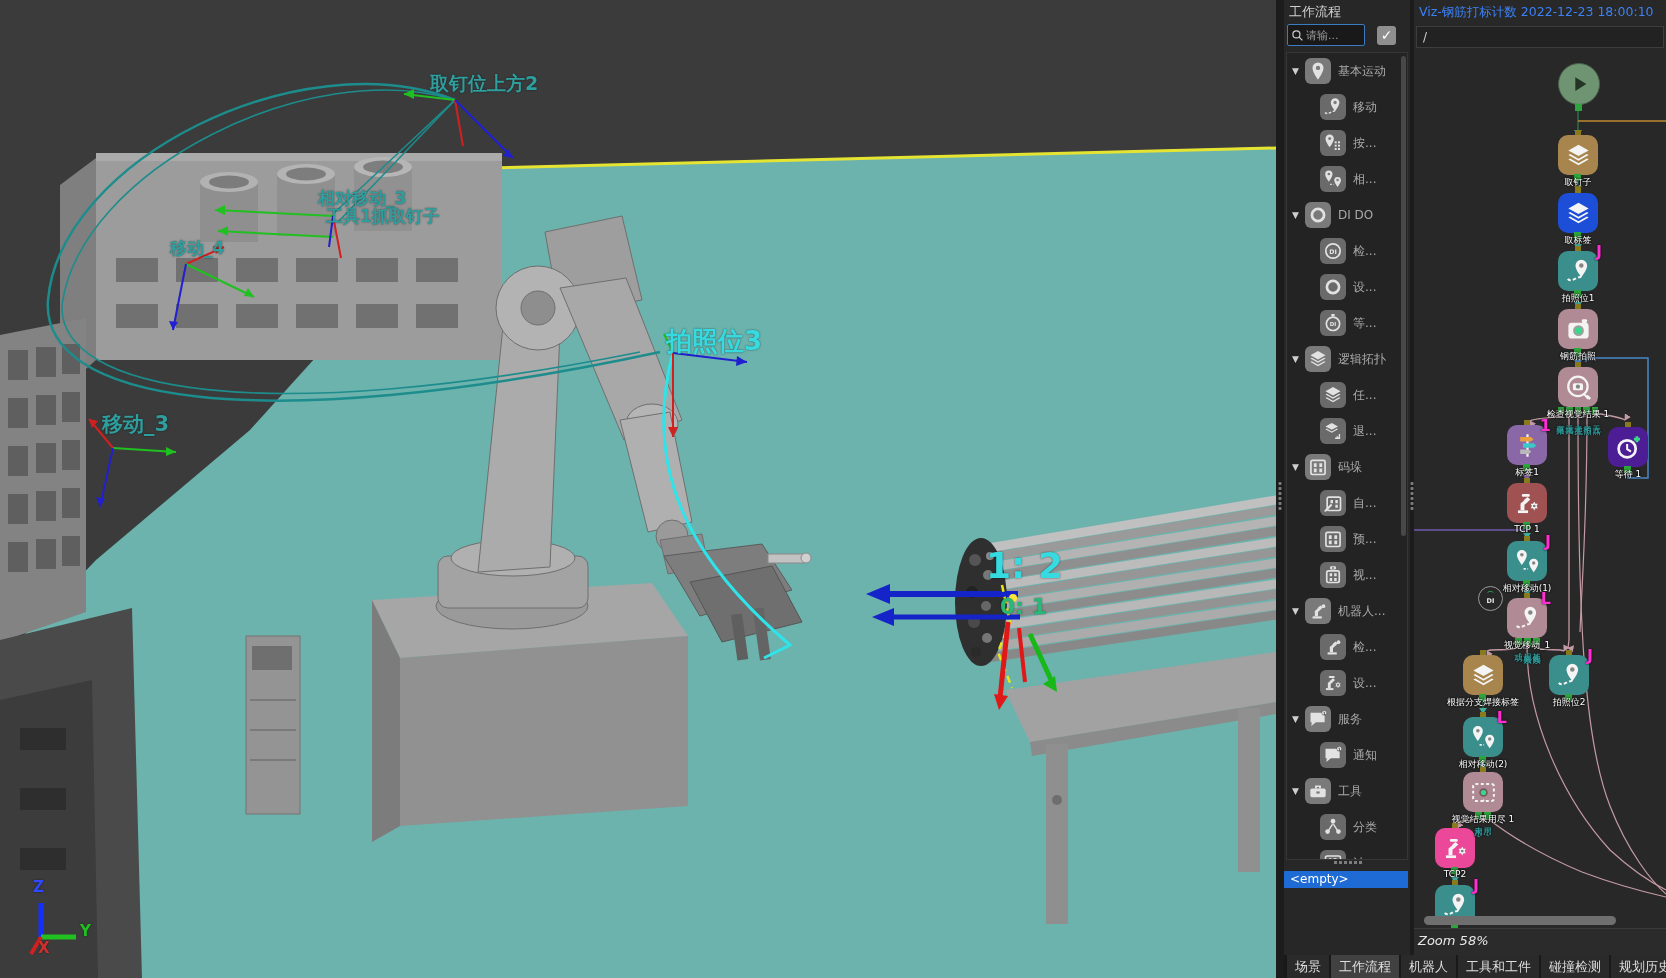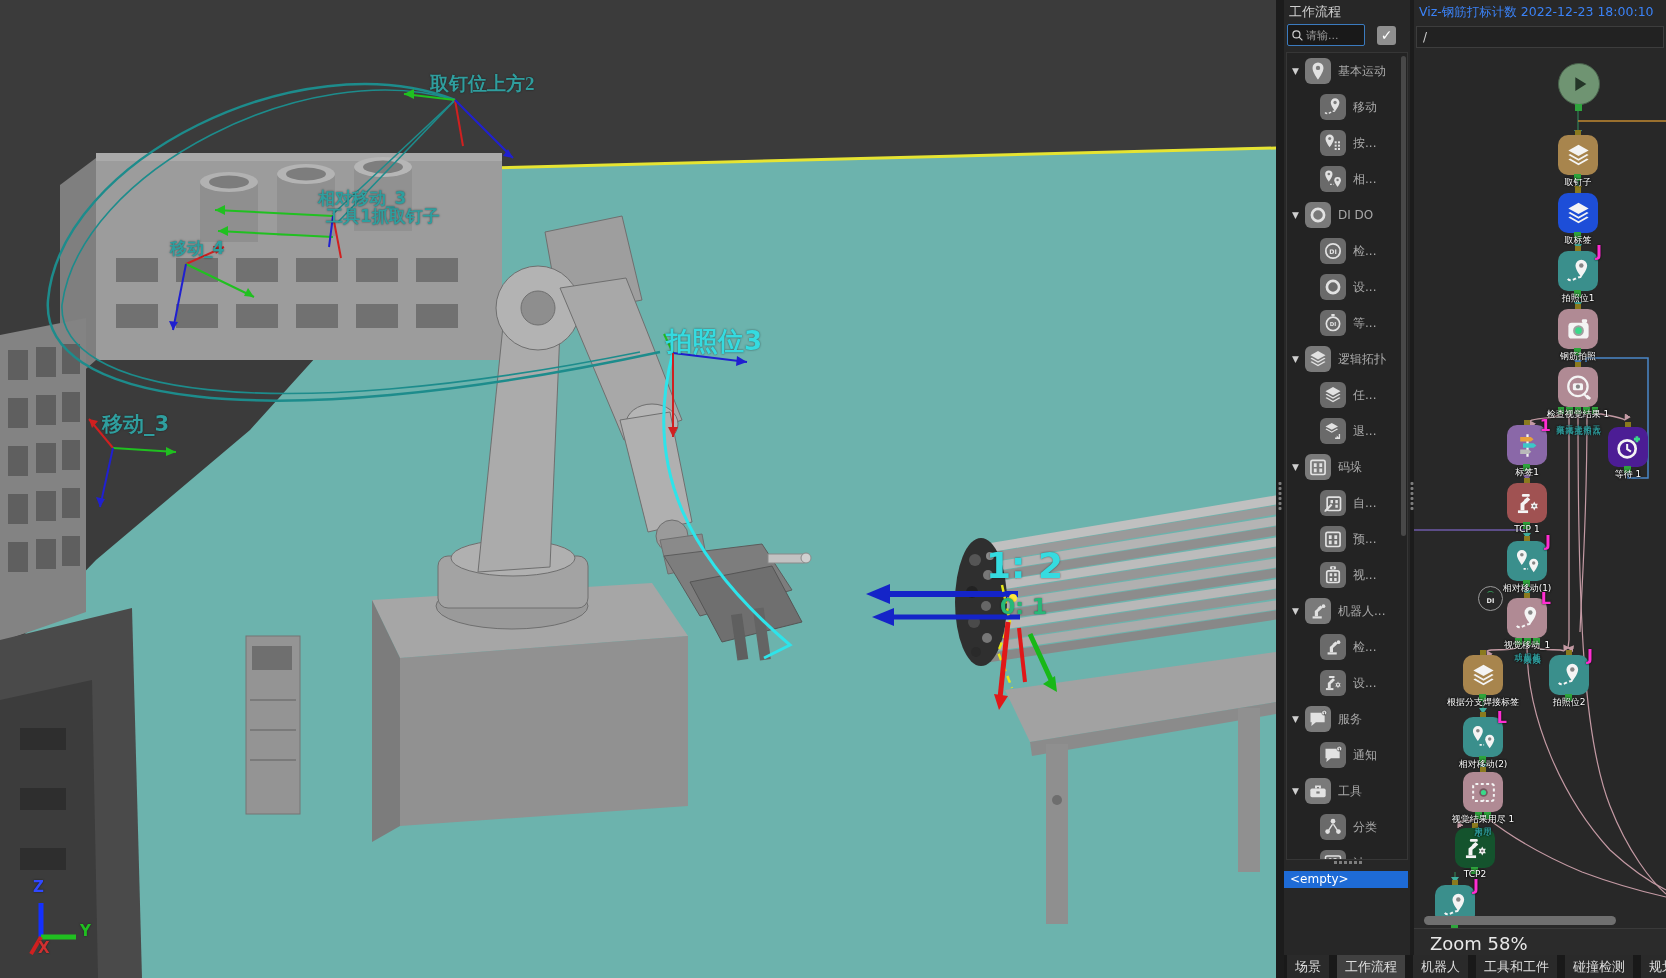--- a/index.html
+++ b/index.html
@@ -61,24 +61,24 @@
      display:flex;align-items:center;justify-content:center;flex-direction:column;}
   .dibadge b{color:#35d06a;font-size:7px;line-height:4px;}
   #playnode{position:absolute;width:40px;height:40px;border-radius:50%;background:#6f9472;border:1px solid #49624c;
      display:flex;align-items:center;justify-content:center;cursor:pointer;}
   #playnode svg{width:22px;height:22px;fill:#243528;}
   #playnode .outport{position:absolute;bottom:-7px;left:16px;width:7px;height:7px;background:#2ea43c;}
   .elabel{position:absolute;writing-mode:vertical-rl;text-orientation:upright;font-size:8.5px;letter-spacing:1px;
           color:#2f9e9e;pointer-events:none;line-height:9px;text-shadow:0 0 2px #000;}
   #hscrollbar{position:absolute;left:10px;top:916px;width:192px;height:9px;background:#6f6f6f;border-radius:5px;}
   #status-row{position:absolute;left:1414px;top:928px;width:252px;height:27px;background:#2b2b2b;border-top:1px solid #3a3a3a;}
-  #zoom-label{margin:4px 0 0 16px;font-size:18px;color:#e8e8e8;}
+  #zoom-label{margin:4px 0 0 4px;font-size:13px;color:#e8e8e8;font-style:italic;}
   
   #tabbar{position:absolute;left:1284px;top:955px;width:382px;height:23px;background:#191919;
-          display:flex;align-items:stretch;gap:8px;padding-left:3px;box-sizing:border-box;}
+          display:flex;align-items:stretch;gap:2px;padding-left:3px;box-sizing:border-box;}
   .tab{padding:0 8px;font-size:13px;color:#dedede;background:#2a2a2a;display:flex;align-items:center;cursor:pointer;white-space:nowrap;}
   .tab.active{background:#414141;}
 </style>
 </head>
 <body>
 
 <svg width="0" height="0" style="position:absolute" aria-hidden="true">
   <defs>
     <symbol id="sym-play" viewBox="0 0 24 24">
         <path d="M8 4.5l12 7.5-12 7.5z"></path>
@@ -426,21 +426,21 @@
       <circle cx="1013" cy="598" r="4" fill="#ffe838"></circle>
     </g>
 
     <g>
       <line x1="41" y1="903" x2="41" y2="937" stroke="#1430ff" stroke-width="5"></line>
       <line x1="41" y1="937" x2="76" y2="937" stroke="#20c020" stroke-width="5"></line>
       <line x1="41" y1="937" x2="31" y2="954" stroke="#d02020" stroke-width="4"></line>
     </g>
   </svg>
   <div id="viewport-labels">
-      <div class="vlabel" style="left: 430px; top: 74px; font-size: 19px; color: rgb(47, 158, 158); font-family: Liberation Serif, serif;">取钉位上方2</div>
+      <div class="vlabel" style="left: 430px; top: 74px; font-size: 19px; color: rgb(47, 158, 158);">取钉位上方2</div>
       <div class="vlabel" style="left: 318px; top: 190px; font-size: 17px; color: rgb(47, 158, 158);">相对移动_3</div>
       <div class="vlabel" style="left: 326px; top: 208px; font-size: 17px; color: rgb(47, 158, 158);">工具1抓取钉子</div>
       <div class="vlabel" style="left: 170px; top: 240px; font-size: 17px; color: rgb(47, 158, 158);">移动_4</div>
       <div class="vlabel" style="left: 666px; top: 328px; font-size: 26px; color: rgb(53, 219, 224);">拍照位3</div>
       <div class="vlabel" style="left: 102px; top: 414px; font-size: 21px; color: rgb(47, 158, 158);">移动_3</div>
       <div class="vlabel" style="left: 986px; top: 548px; font-size: 36px; color: rgb(53, 219, 224);">1: 2</div>
       <div class="vlabel" style="left: 1000px; top: 596px; font-size: 22px; color: rgb(40, 184, 120);">0: 1</div>
       <div class="vlabel" style="left: 33px; top: 880px; font-size: 15px; color: rgb(48, 72, 255);">Z</div>
       <div class="vlabel" style="left: 80px; top: 924px; font-size: 15px; color: rgb(32, 192, 32);">Y</div>
       <div class="vlabel" style="left: 38px; top: 941px; font-size: 15px; color: rgb(208, 48, 48);">X</div>
@@ -875,21 +875,21 @@
         <svg width="27" height="27">
           <use href="#sym-camera-dashed"></use>
         </svg>
         <i class="inport"></i>
         <span class="portrow">
           <i></i>
           <i></i>
         </span>
         <div class="nlabel">视觉结果用尽 1</div>
       </div>
-      <div class="gnode" style="left: 21px; top: 828px; background: #14532d; margin-left: 20px;">
+      <div class="gnode" style="left: 21px; top: 828px; background: #ec4899;">
         <svg width="27" height="27">
           <use href="#sym-tcp"></use>
         </svg>
         <i class="inport"></i>
         <i class="outport"></i>
         <div class="nlabel">TCP2</div>
       </div>
       <div class="gnode" style="left: 21px; top: 885px; background: rgb(58, 143, 140);">
         <svg width="27" height="27">
           <use href="#sym-pin-route"></use>

